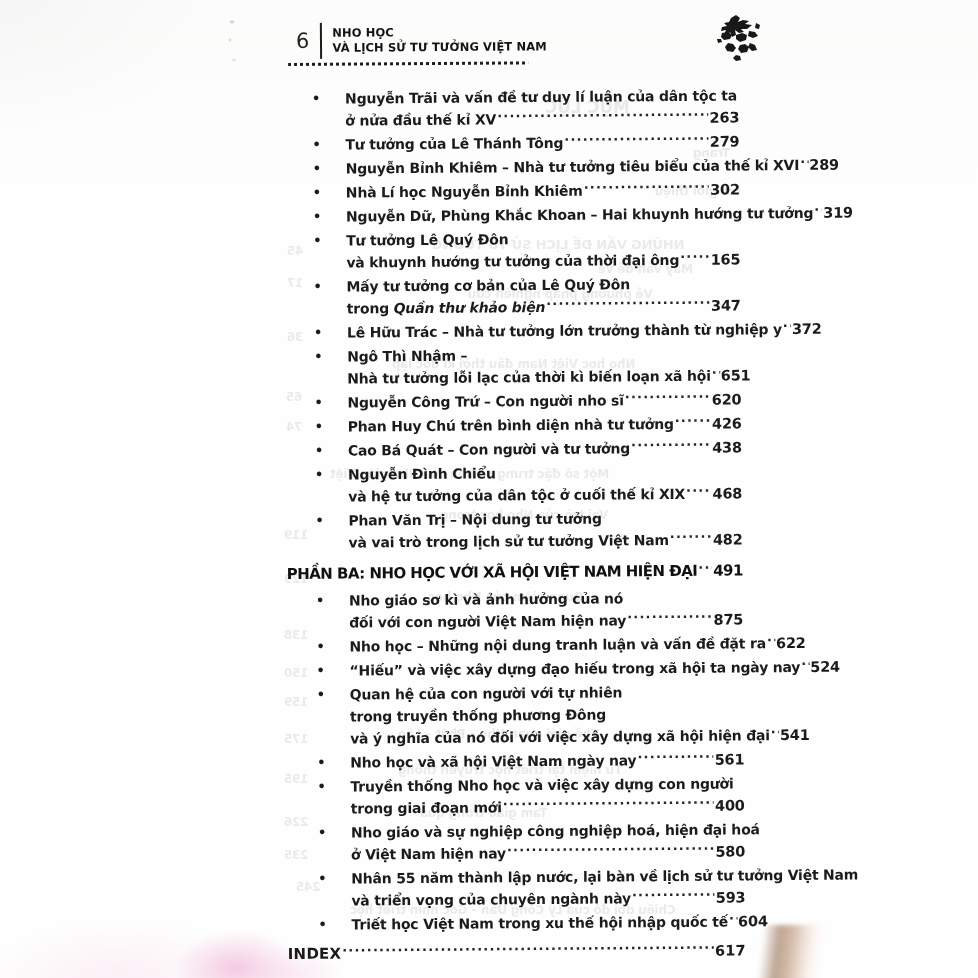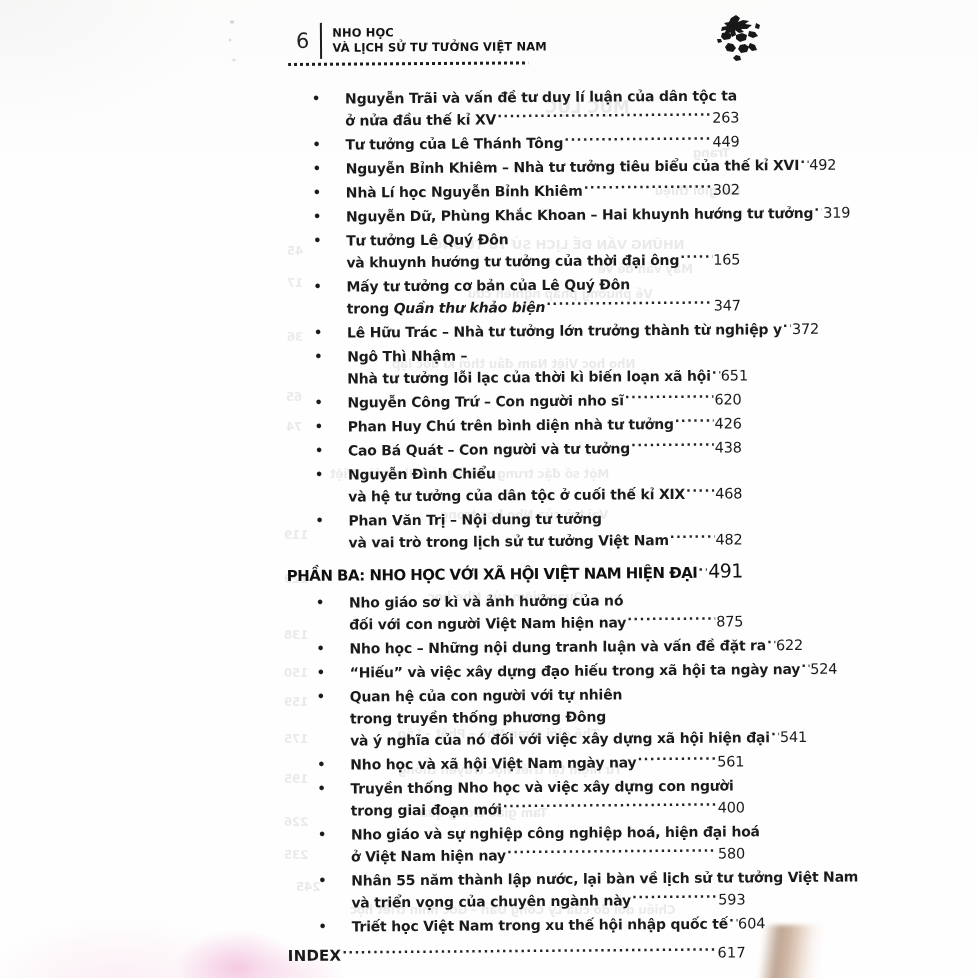--- a/index.html
+++ b/index.html
@@ -63,23 +63,23 @@
   .line{white-space:nowrap;}
   .line .t em{font-style:italic;}
   .line.last{display:flex;align-items:baseline;}
   .line.last .t{flex:0 0 auto;}
   .dots{flex:1 1 auto;overflow:hidden;position:relative;height:15px;margin:0 1px;min-width:8px;}
   .dots::after{
     content:"....................................................................................................................................................................";
     position:absolute;left:0;bottom:0;white-space:nowrap;
     font-size:13px;font-weight:700;letter-spacing:1.2px;color:#242424;
   }
-  .pg{flex:0 0 auto;font-weight:400;font-size:14.5px;}
+  .pg{flex:0 0 auto;font-weight:700;font-size:14.5px;}
   .entry.section{margin-top:9px;margin-bottom:5px;font-size:15px;font-weight:800;letter-spacing:-0.55px;color:#101010;}
-  .entry.section .pg{font-size:19px;}
+  .entry.section .pg{font-size:15px;}
   .entry.index{margin-top:7px;margin-left:-2px;font-size:15px;font-weight:800;letter-spacing:0.2px;}
 </style>
 </head>
 <body>
 
 <div class="photo-bg"></div>
 <div class="ghost-layer">
     <div class="ghost" style="left: 545px; top: 97px; font-size: 17px;">MỤC LỤC</div>
     <div class="ghost" style="left: 693px; top: 146px; font-size: 12px;">Trang</div>
     <div class="ghost" style="left: 655px; top: 184px; font-size: 12px;">Lời giới thiệu</div>
@@ -151,31 +151,31 @@
           <span class="pg">263</span>
         </div>
       </div>
     </div>
     <div class="entry item">
       <span class="bullet">•</span>
       <div class="lines">
         <div class="line last">
           <span class="t">Tư tưởng của Lê Thánh Tông</span>
           <span class="dots"></span>
-          <span class="pg">449</span>
+          <span class="pg">279</span>
         </div>
       </div>
     </div>
     <div class="entry item">
       <span class="bullet">•</span>
       <div class="lines">
         <div class="line last">
           <span class="t">Nguyễn Bỉnh Khiêm – Nhà tư tưởng tiêu biểu của thế kỉ XVI</span>
           <span class="dots"></span>
-          <span class="pg">492</span>
+          <span class="pg">289</span>
         </div>
       </div>
     </div>
     <div class="entry item">
       <span class="bullet">•</span>
       <div class="lines">
         <div class="line last">
           <span class="t">Nhà Lí học Nguyễn Bỉnh Khiêm</span>
           <span class="dots"></span>
           <span class="pg">302</span>

